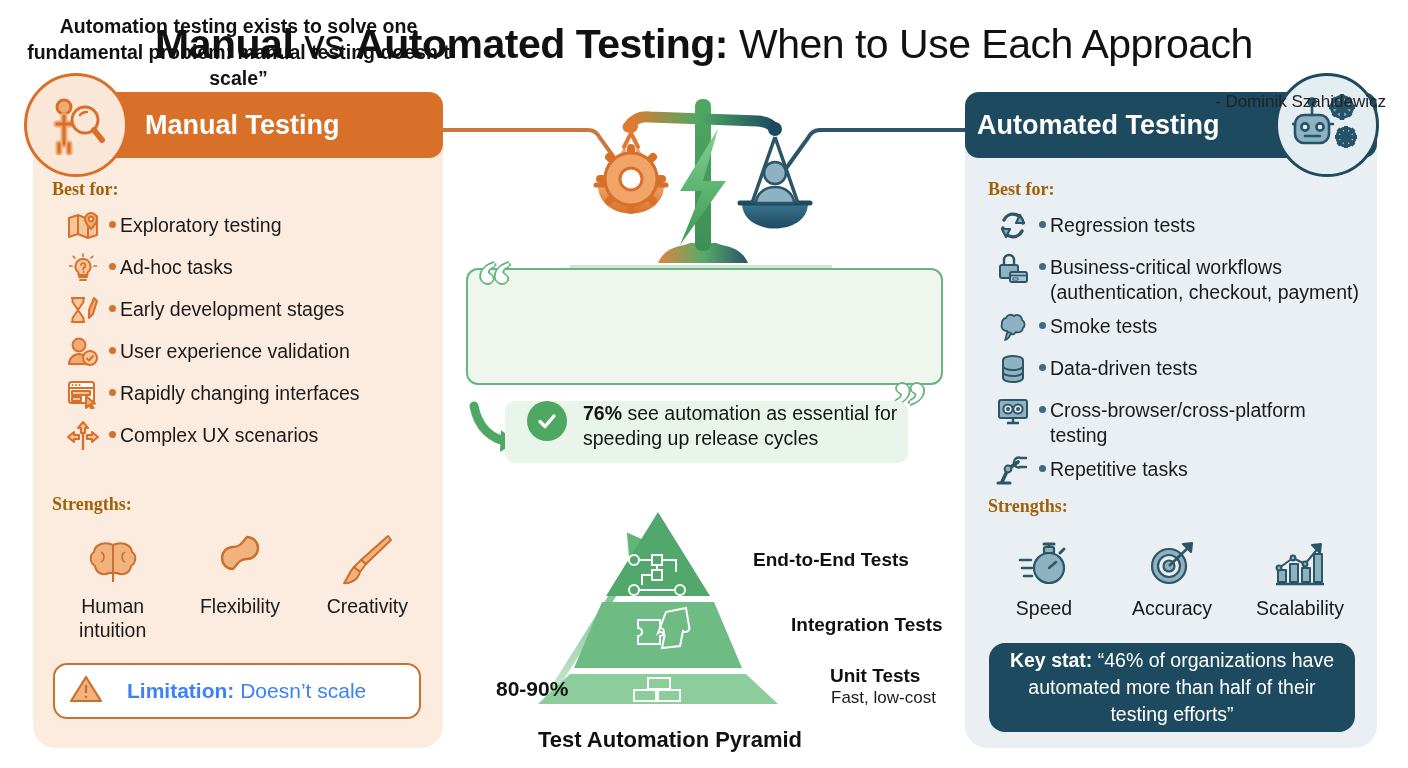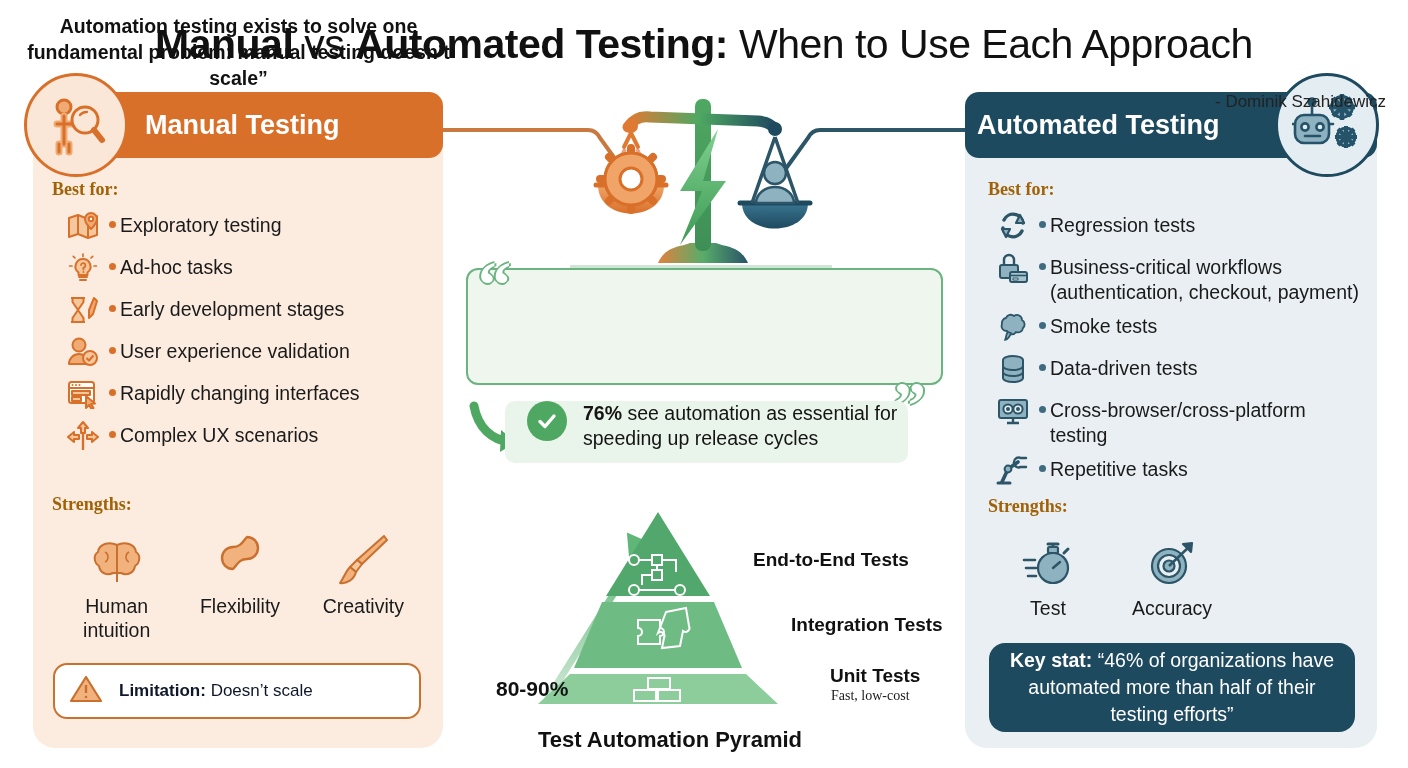--- a/index.html
+++ b/index.html
@@ -77,32 +77,32 @@
     flex: 0 0 16px; display: flex; justify-content: center;
     padding-top: 15px;
   }
   .bdot i { display:block; width: 7px; height: 7px; border-radius: 50%; }
   #list-manual .bdot i { background: #d9702a; }
   #list-auto .bdot i { background: #3f6b80; }
   .btext { font-size: 19.5px; line-height: 25px; color: #1a1a1a; padding-top: 7px; }
   .btext .sub { display: block; }
 
   
-  .strengths { position: absolute; display: flex; }
+  .strengths { position: absolute; display: flex; gap: 12px; }
   .scell { text-align: center; }
   .scell .sico { height: 58px; display:flex; align-items:flex-end; justify-content:center; }
   .scell .slabel { font-size: 19.5px; line-height: 24px; color: #1a1a1a; margin-top: 8px; }
 
   
   #limitation-box {
     position: absolute; left: 53px; top: 663px; width: 368px; height: 56px;
     background: #ffffff; border: 2px solid #c9712f; border-radius: 14px;
     display: flex; align-items: center; padding-left: 14px;
   }
-  #limitation-text { font-size: 17px; color: #0f172a; margin-left: 16px; }
+  #limitation-text { font-size: 21px; color: #3b82f6; margin-left: 24px; }
   #limitation-text b { font-weight: 700; }
 
   #keystat-box {
     position: absolute; left: 989px; top: 643px; width: 366px; height: 89px;
     background: #1e4a5f; border-radius: 16px;
     display: flex; align-items: center; justify-content: center;
     padding: 4px 12px;
   }
   #keystat-text {
     color: #ffffff; font-size: 19.5px; line-height: 27px; text-align: center;
@@ -144,21 +144,21 @@
   }
   #stat-text { margin-left: 16px; font-size: 19.5px; line-height: 25px; color: #141414; }
   #stat-text b { font-weight: 700; }
 
   
   #pyramid-wrap { position: absolute; left: 470px; top: 495px; width: 490px; height: 273px; }
   .pyr-label {
     position: absolute; font-size: 19px; font-weight: 700; color: #111;
     white-space: nowrap;
   }
-  .pyr-sub { font-size: 14px; font-weight: 400; color: #1a1a1a; font-family: Liberation Serif, serif; }
+  .pyr-sub { font-size: 17px; font-weight: 400; color: #1a1a1a; }
   #pyr-pct {
     position: absolute; left: 496px; top: 677px;
     font-size: 21px; font-weight: 700; color: #111;
   }
   #pyr-title {
     position: absolute; left: 470px; top: 727px; width: 400px;
     text-align: center; font-size: 22px; font-weight: 700; color: #111;
   }
 </style>
 </head>
@@ -517,35 +517,54 @@
         <svg width="52" height="48" viewBox="0 0 52 48">
             <g stroke="#2c5568" stroke-width="2.2" fill="#8fb2c0" stroke-linejoin="round" stroke-linecap="round">
         <circle cx="31" cy="28" r="15"></circle>
         <path d="M26 4 L36 4 M31 4 L31 10 M42 13 L46 9" fill="none" stroke-width="3"></path>
         <rect x="26" y="7" width="10" height="6" rx="1.5"></rect>
         <path d="M31 28 L38 22" fill="none" stroke-width="2.4"></path>
         <path d="M2 20 L13 20 M4 28 L14 28 M6 36 L14 36" fill="none" stroke-width="2.6"></path>
             </g>
           </svg>
       </div>
-      <div class="slabel">Test</div>
+      <div class="slabel">Speed</div>
     </div>
     <div class="scell" style="width:124px;">
       <div class="sico">
         <svg width="50" height="48" viewBox="0 0 50 48">
             <g stroke="#2c5568" stroke-width="2.2" fill="none" stroke-linejoin="round">
         <circle cx="22" cy="26" r="17" fill="#8fb2c0"></circle>
         <circle cx="22" cy="26" r="11" fill="#e9eff2"></circle>
         <circle cx="22" cy="26" r="5.5" fill="#8fb2c0"></circle>
         <path d="M22 26 L44 5" stroke-width="2.6"></path>
         <path d="M36 4 L45 3 L44 12 Z" fill="#2c5568"></path>
             </g>
           </svg>
       </div>
       <div class="slabel">Accuracy</div>
+    </div>
+    <div class="scell" style="width:124px;">
+      <div class="sico">
+        <svg width="52" height="48" viewBox="0 0 52 48">
+            <g stroke="#2c5568" stroke-width="2" fill="#8fb2c0" stroke-linejoin="round">
+        <rect x="4" y="30" width="8" height="12"></rect>
+              <rect x="16" y="24" width="8" height="18"></rect>
+        <rect x="28" y="28" width="8" height="14"></rect>
+              <rect x="40" y="14" width="8" height="28"></rect>
+        <path d="M2 44 L50 44" fill="none" stroke-width="2.6"></path>
+        <path d="M5 28 L19 18 L31 24 L46 6" fill="none" stroke-width="2"></path>
+        <circle cx="5" cy="28" r="2.4"></circle>
+              <circle cx="19" cy="18" r="2.4"></circle>
+              <circle cx="31" cy="24" r="2.4"></circle>
+        <path d="M38 5 L47 4 L46 13 Z" fill="#2c5568"></path>
+            </g>
+          </svg>
+      </div>
+      <div class="slabel">Scalability</div>
     </div>
   </div>
 
   <div id="keystat-box">
     <span id="keystat-text">
       <b>Key stat:</b>
       <span>“46% of organizations have automated more than half of their testing efforts”</span>
     </span>
   </div>
 

